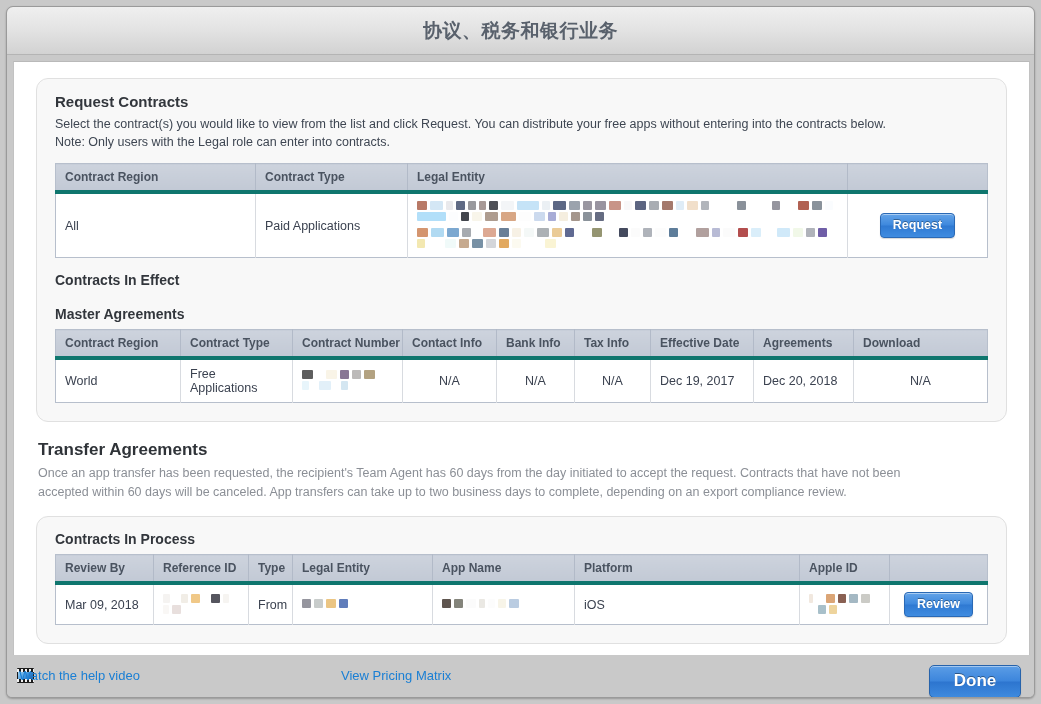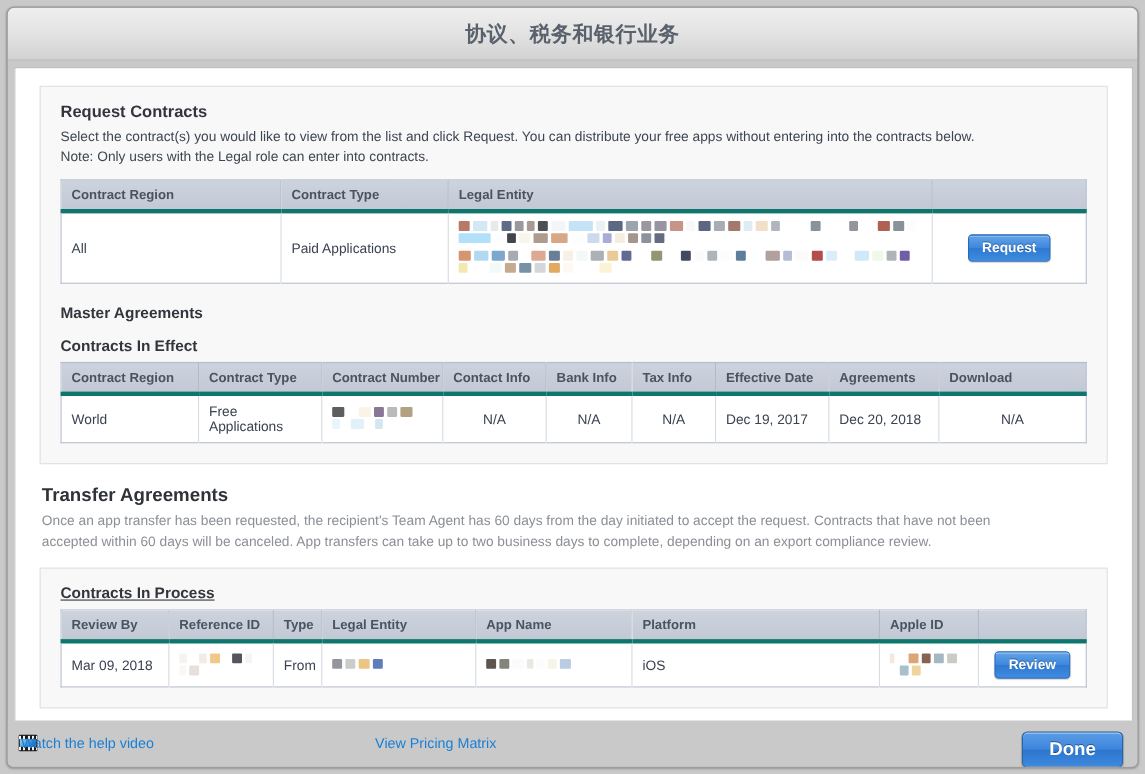--- a/index.html
+++ b/index.html
@@ -44,37 +44,37 @@
     border: 1px solid #c2c2c2;
     border-top-color: #b9b9b9;
     overflow: hidden;
   }
   .inner { padding: 16px 22px 10px 22px; }
 
   
   .panel {
     background: #f8f8f8;
     border: 1px solid #e0e0e0;
-    border-radius: 0;
+    border-radius: 12px;
     padding: 14px 18px 18px 18px;
   }
 
   h2.section {
     font-size: 15px;
     font-weight: bold;
     color: #32363c;
     margin-bottom: 5px;
   }
   h3.sub {
     font-size: 14px;
     font-weight: bold;
     color: #32363c;
     margin: 18px 0 7px 0;
   }
-  h3.sub.first { margin-top: 0; text-decoration: underline; }
+  h3.sub.first { margin-top: 0; }
   h2.big {
     font-size: 17px;
     font-weight: bold;
     color: #2f3338;
     margin: 18px 0 4px 2px;
   }
   p.desc {
     font-size: 12.5px;
     color: #3e4652;
     line-height: 18px;
@@ -252,22 +252,22 @@
                   <i style="width:11px;background:#cf8a5f"></i><i style="width:13px;background:#a9d6f1"></i><i style="width:12px;background:#6e9ecb"></i><i style="width:9px;background:#9da2a7"></i><i style="width:6px;background:#ffffff"></i><i style="width:13px;background:#d9a087"></i><i style="width:10px;background:#59718c"></i><i style="width:9px;background:#f6f0e2"></i><i style="width:10px;background:#f3f7f6"></i><i style="width:12px;background:#a3a8ad"></i><i style="width:10px;background:#e8c58c"></i><i style="width:9px;background:#4f5a86"></i><i style="width:12px;background:#ffffff"></i><i style="width:10px;background:#8a8a63"></i><i style="width:11px;background:#ffffff"></i><i style="width:9px;background:#30364c"></i><i style="width:9px;background:#fbfbfb"></i><i style="width:9px;background:#a6abb2"></i><i style="width:11px;background:#fcfcfc"></i><i style="width:9px;background:#4c6f8f"></i><i style="width:12px;background:#ffffff"></i><i style="width:13px;background:#a99694"></i><i style="width:8px;background:#b0b4d0"></i><i style="width:12px;background:#fbfbfb"></i><i style="width:10px;background:#ab3b3b"></i><i style="width:10px;background:#d6ecf9"></i><i style="width:10px;background:#ffffff"></i><i style="width:13px;background:#cbe7f8"></i><i style="width:10px;background:#eff7e5"></i><i style="width:9px;background:#a7abb2"></i><i style="width:9px;background:#5f4d9d"></i><i style="width:8px;background:#f2e5a8"></i><i style="width:14px;background:#ffffff"></i><i style="width:11px;background:#eefaf8"></i><i style="width:10px;background:#c0a183"></i><i style="width:11px;background:#69859b"></i><i style="width:10px;background:#cfd2d6"></i><i style="width:10px;background:#dfa04f"></i><i style="width:9px;background:#fcf9ee"></i><i style="width:18px;background:#ffffff"></i><i style="width:11px;background:#faf3cf"></i>
                 </span>
               </td>
               <td class="tall center">
                 <span class="btn-blue">Request</span>
               </td>
             </tr>
           </tbody>
         </table>
 
+        <h3 class="sub" style="margin-top:14px">Contracts In Effect</h3>
         <h3 class="sub">Master Agreements</h3>
-        <h3 class="sub" style="margin-top:14px">Contracts In Effect</h3>
 
         <table class="grid">
           <colgroup>
             <col style="width:125px">
               <col style="width:112px">
               <col style="width:110px">
               <col style="width:94px">
             <col style="width:78px">
               <col style="width:76px">
               <col style="width:103px">

